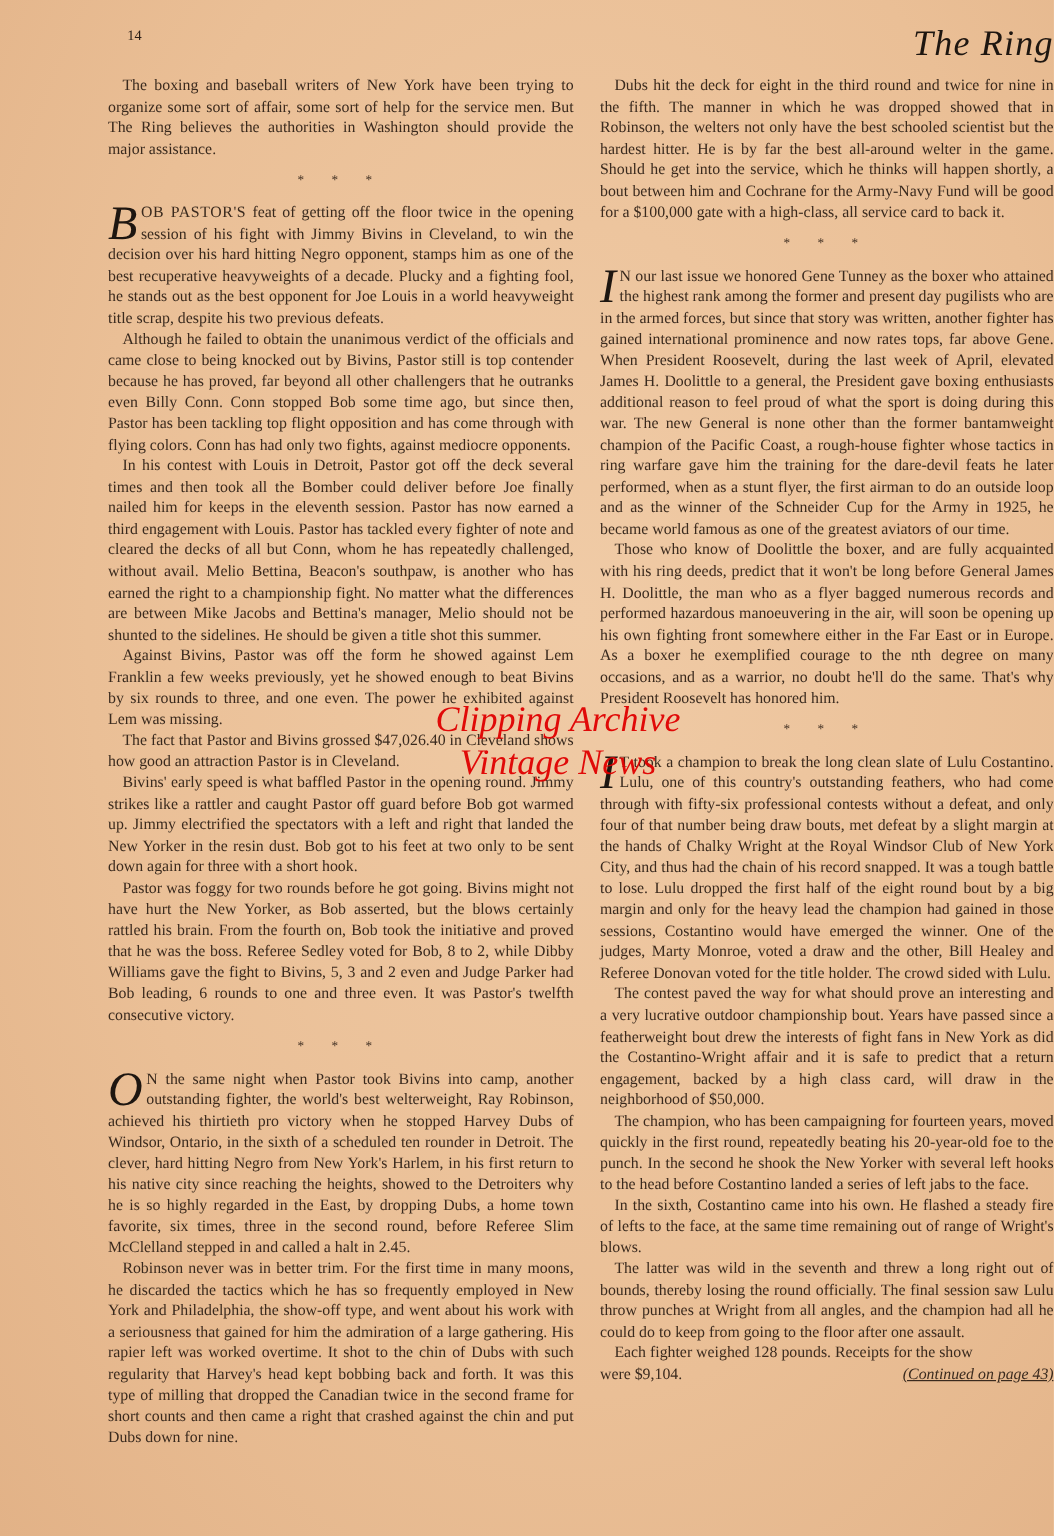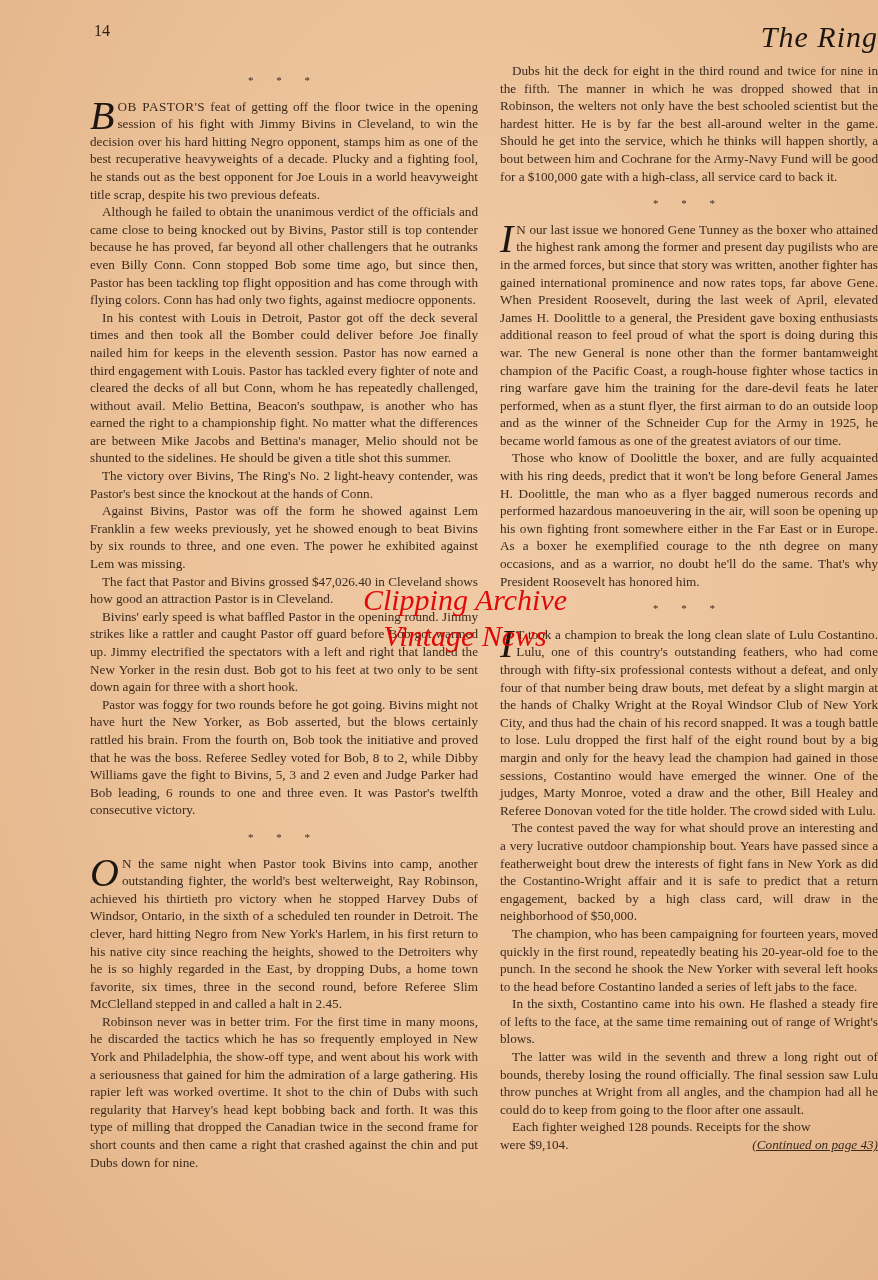--- a/index.html
+++ b/index.html
@@ -7,21 +7,21 @@
     width: 878px; height: 1280px; overflow: hidden;
     background: #ecc29a;
     font-family: "DejaVu Serif", serif;
     color: #3a2a1e;
   }
   .page {
     position: relative; width: 878px; height: 1280px;
     background: radial-gradient(ellipse at 55% 40%, #f0cba6 0%, #eabf96 60%, #e2b287 100%);
   }
   .page-number {
-    position: absolute; left: 94px; top: 22px; font-size: 16px; color: #2a1e16;
+    position: absolute; left: 106px; top: 22px; font-size: 12px; color: #2a1e16;
     font-family: "Liberation Serif", serif;
   }
   .masthead {
     position: absolute; left: 0; right: 0; top: 20px; text-align: right;
     font-family: "Liberation Serif", serif; font-style: italic; font-size: 30px; color: #1e1610;
     letter-spacing: 1px;
   }
   .col {
     position: absolute; top: 62px;
     font-family: "Liberation Serif", serif;
@@ -47,25 +47,25 @@
   }
 </style>
 </head>
 <body>
 
 <div class="page">
   <div class="page-number">14</div>
   <div class="masthead">The Ring</div>
 
   <div class="col col-left">
+    <p>The boxing and baseball writers of New York have been trying to organize some sort of affair, some sort of help for the service men. But The Ring believes the authorities in Washington should provide the major assistance.</p>
     <div class="stars">* * *</div>
     <p class="noindent"><span class="dropcap">B</span><span class="lead-caps">OB PASTOR'S</span><span> feat of getting off the floor twice in the opening session of his fight with Jimmy Bivins in Cleveland, to win the decision over his hard hitting Negro opponent, stamps him as one of the best recuperative heavyweights of a decade. Plucky and a fighting fool, he stands out as the best opponent for Joe Louis in a world heavyweight title scrap, despite his two previous defeats.</span></p>
     <p>Although he failed to obtain the unanimous verdict of the officials and came close to being knocked out by Bivins, Pastor still is top contender because he has proved, far beyond all other challengers that he outranks even Billy Conn. Conn stopped Bob some time ago, but since then, Pastor has been tackling top flight opposition and has come through with flying colors. Conn has had only two fights, against mediocre opponents.</p>
     <p>In his contest with Louis in Detroit, Pastor got off the deck several times and then took all the Bomber could deliver before Joe finally nailed him for keeps in the eleventh session. Pastor has now earned a third engagement with Louis. Pastor has tackled every fighter of note and cleared the decks of all but Conn, whom he has repeatedly challenged, without avail. Melio Bettina, Beacon's southpaw, is another who has earned the right to a championship fight. No matter what the differences are between Mike Jacobs and Bettina's manager, Melio should not be shunted to the sidelines. He should be given a title shot this summer.</p>
-    <p>The victory over Bivins, The Ring's No. 2 light-heavy contender, was Pastor's best since the knockout at the hands of Conn.</p>
     <p>Against Bivins, Pastor was off the form he showed against Lem Franklin a few weeks previously, yet he showed enough to beat Bivins by six rounds to three, and one even. The power he exhibited against Lem was missing.</p>
     <p>The fact that Pastor and Bivins grossed $47,026.40 in Cleveland shows how good an attraction Pastor is in Cleveland.</p>
     <p>Bivins' early speed is what baffled Pastor in the opening round. Jimmy strikes like a rattler and caught Pastor off guard before Bob got warmed up. Jimmy electrified the spectators with a left and right that landed the New Yorker in the resin dust. Bob got to his feet at two only to be sent down again for three with a short hook.</p>
     <p>Pastor was foggy for two rounds before he got going. Bivins might not have hurt the New Yorker, as Bob asserted, but the blows certainly rattled his brain. From the fourth on, Bob took the initiative and proved that he was the boss. Referee Sedley voted for Bob, 8 to 2, while Dibby Williams gave the fight to Bivins, 5, 3 and 2 even and Judge Parker had Bob leading, 6 rounds to one and three even. It was Pastor's twelfth consecutive victory.</p>
     <div class="stars">* * *</div>
     <p class="noindent"><span class="dropcap">O</span><span>N the same night when Pastor took Bivins into camp, another outstanding fighter, the world's best welterweight, Ray Robinson, achieved his thirtieth pro victory when he stopped Harvey Dubs of Windsor, Ontario, in the sixth of a scheduled ten rounder in Detroit. The clever, hard hitting Negro from New York's Harlem, in his first return to his native city since reaching the heights, showed to the Detroiters why he is so highly regarded in the East, by dropping Dubs, a home town favorite, six times, three in the second round, before Referee Slim McClelland stepped in and called a halt in 2.45.</span></p>
     <p>Robinson never was in better trim. For the first time in many moons, he discarded the tactics which he has so frequently employed in New York and Philadelphia, the show-off type, and went about his work with a seriousness that gained for him the admiration of a large gathering. His rapier left was worked overtime. It shot to the chin of Dubs with such regularity that Harvey's head kept bobbing back and forth. It was this type of milling that dropped the Canadian twice in the second frame for short counts and then came a right that crashed against the chin and put Dubs down for nine.</p>
   </div>
 
   <div class="col col-right">

